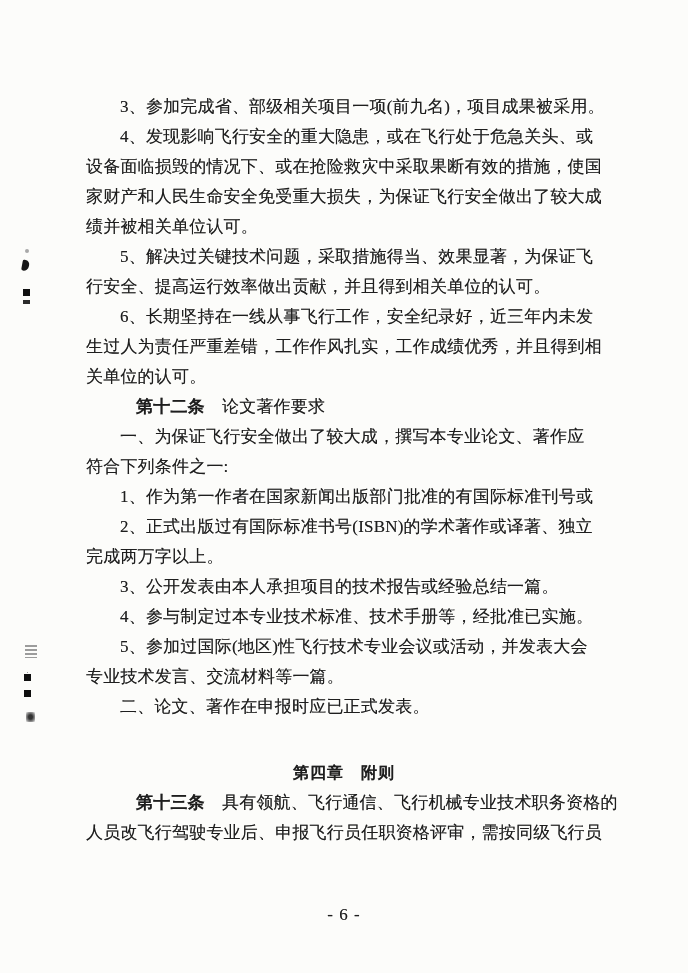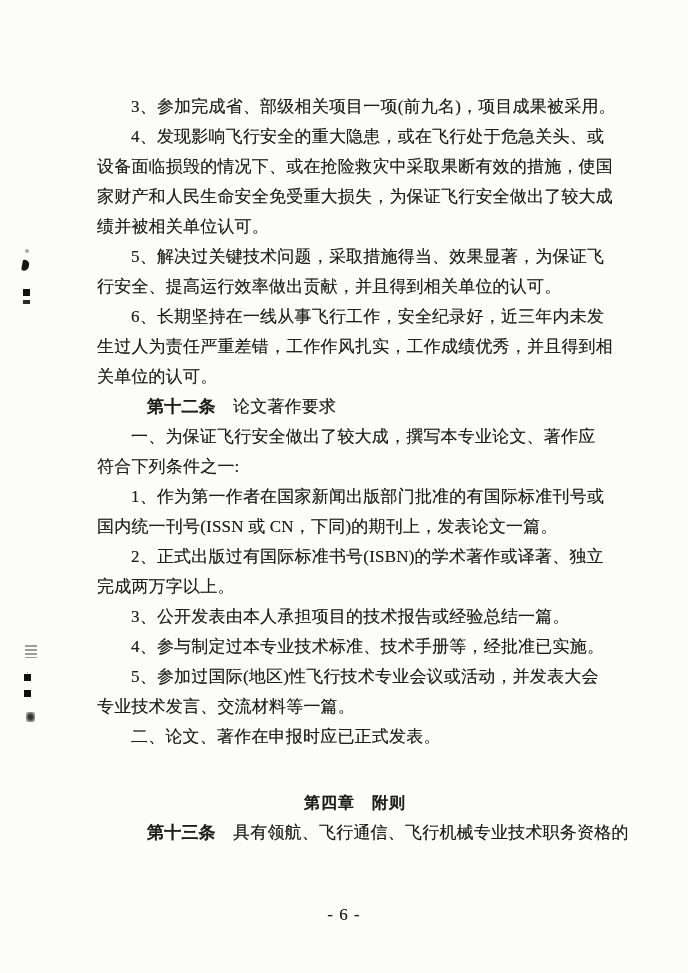--- a/index.html
+++ b/index.html
@@ -7,21 +7,21 @@
     position:relative;
     width:688px;height:973px;
     background:#fcfcfa;
     font-family:"Liberation Serif","DejaVu Serif",serif;
     color:#1e1e1e;
     overflow:hidden;
     margin:0 auto;
   }
   .doc{
     position:absolute;
-    left:97px;top:92px;width:516px;
+    left:86px;top:92px;width:516px;
     font-size:17px;
     line-height:30px;
     text-shadow:0 0 .5px rgba(30,30,30,.55);
   }
   .line{height:30px;white-space:nowrap;letter-spacing:.2px;}
   .line.indent{padding-left:34px;}
   .line .bold{font-weight:bold;margin-left:16px;}
   .line.chapter{
     font-weight:bold;
     font-size:16px;
@@ -60,31 +60,31 @@
       <div class="line body"><span>绩并被相关单位认可。</span></div>
       <div class="line body indent"><span>5、解决过关键技术问题，采取措施得当、效果显著，为保证飞</span></div>
       <div class="line body"><span>行安全、提高运行效率做出贡献，并且得到相关单位的认可。</span></div>
       <div class="line body indent"><span>6、长期坚持在一线从事飞行工作，安全纪录好，近三年内未发</span></div>
       <div class="line body"><span>生过人为责任严重差错，工作作风扎实，工作成绩优秀，并且得到相</span></div>
       <div class="line body"><span>关单位的认可。</span></div>
       <div class="line body indent"><span class="bold">第十二条</span><span>　论文著作要求</span></div>
       <div class="line body indent"><span>一、为保证飞行安全做出了较大成，撰写本专业论文、著作应</span></div>
       <div class="line body"><span>符合下列条件之一:</span></div>
       <div class="line body indent"><span>1、作为第一作者在国家新闻出版部门批准的有国际标准刊号或</span></div>
-      <div class="line body"><span>国内统一刊号(ISSN 或 CN，下同)的期刊上，发表论文一篇。</span></div>
       <div class="line body indent"><span>2、正式出版过有国际标准书号(ISBN)的学术著作或译著、独立</span></div>
       <div class="line body"><span>完成两万字以上。</span></div>
       <div class="line body indent"><span>3、公开发表由本人承担项目的技术报告或经验总结一篇。</span></div>
       <div class="line body indent"><span>4、参与制定过本专业技术标准、技术手册等，经批准已实施。</span></div>
       <div class="line body indent"><span>5、参加过国际(地区)性飞行技术专业会议或活动，并发表大会</span></div>
       <div class="line body"><span>专业技术发言、交流材料等一篇。</span></div>
       <div class="line body indent"><span>二、论文、著作在申报时应已正式发表。</span></div>
       <div class="line blank"></div>
       <div class="line chapter"><span>第四章　附则</span></div>
       <div class="line body indent"><span class="bold">第十三条</span><span>　具有领航、飞行通信、飞行机械专业技术职务资格的</span></div>
+      <div class="line body"><span>人员改飞行驾驶专业后、申报飞行员任职资格评审，需按同级飞行员</span></div>
     </div>
 
   <div class="mark mark-speck"></div>
   <div class="mark mark-comma"></div>
   <div class="mark mark-dot1"></div>
   <div class="mark mark-dash"></div>
   <div class="mark mark-smudge1"></div>
   <div class="mark mark-dot2"></div>
   <div class="mark mark-dot3"></div>
   <div class="mark mark-smudge2"></div>

